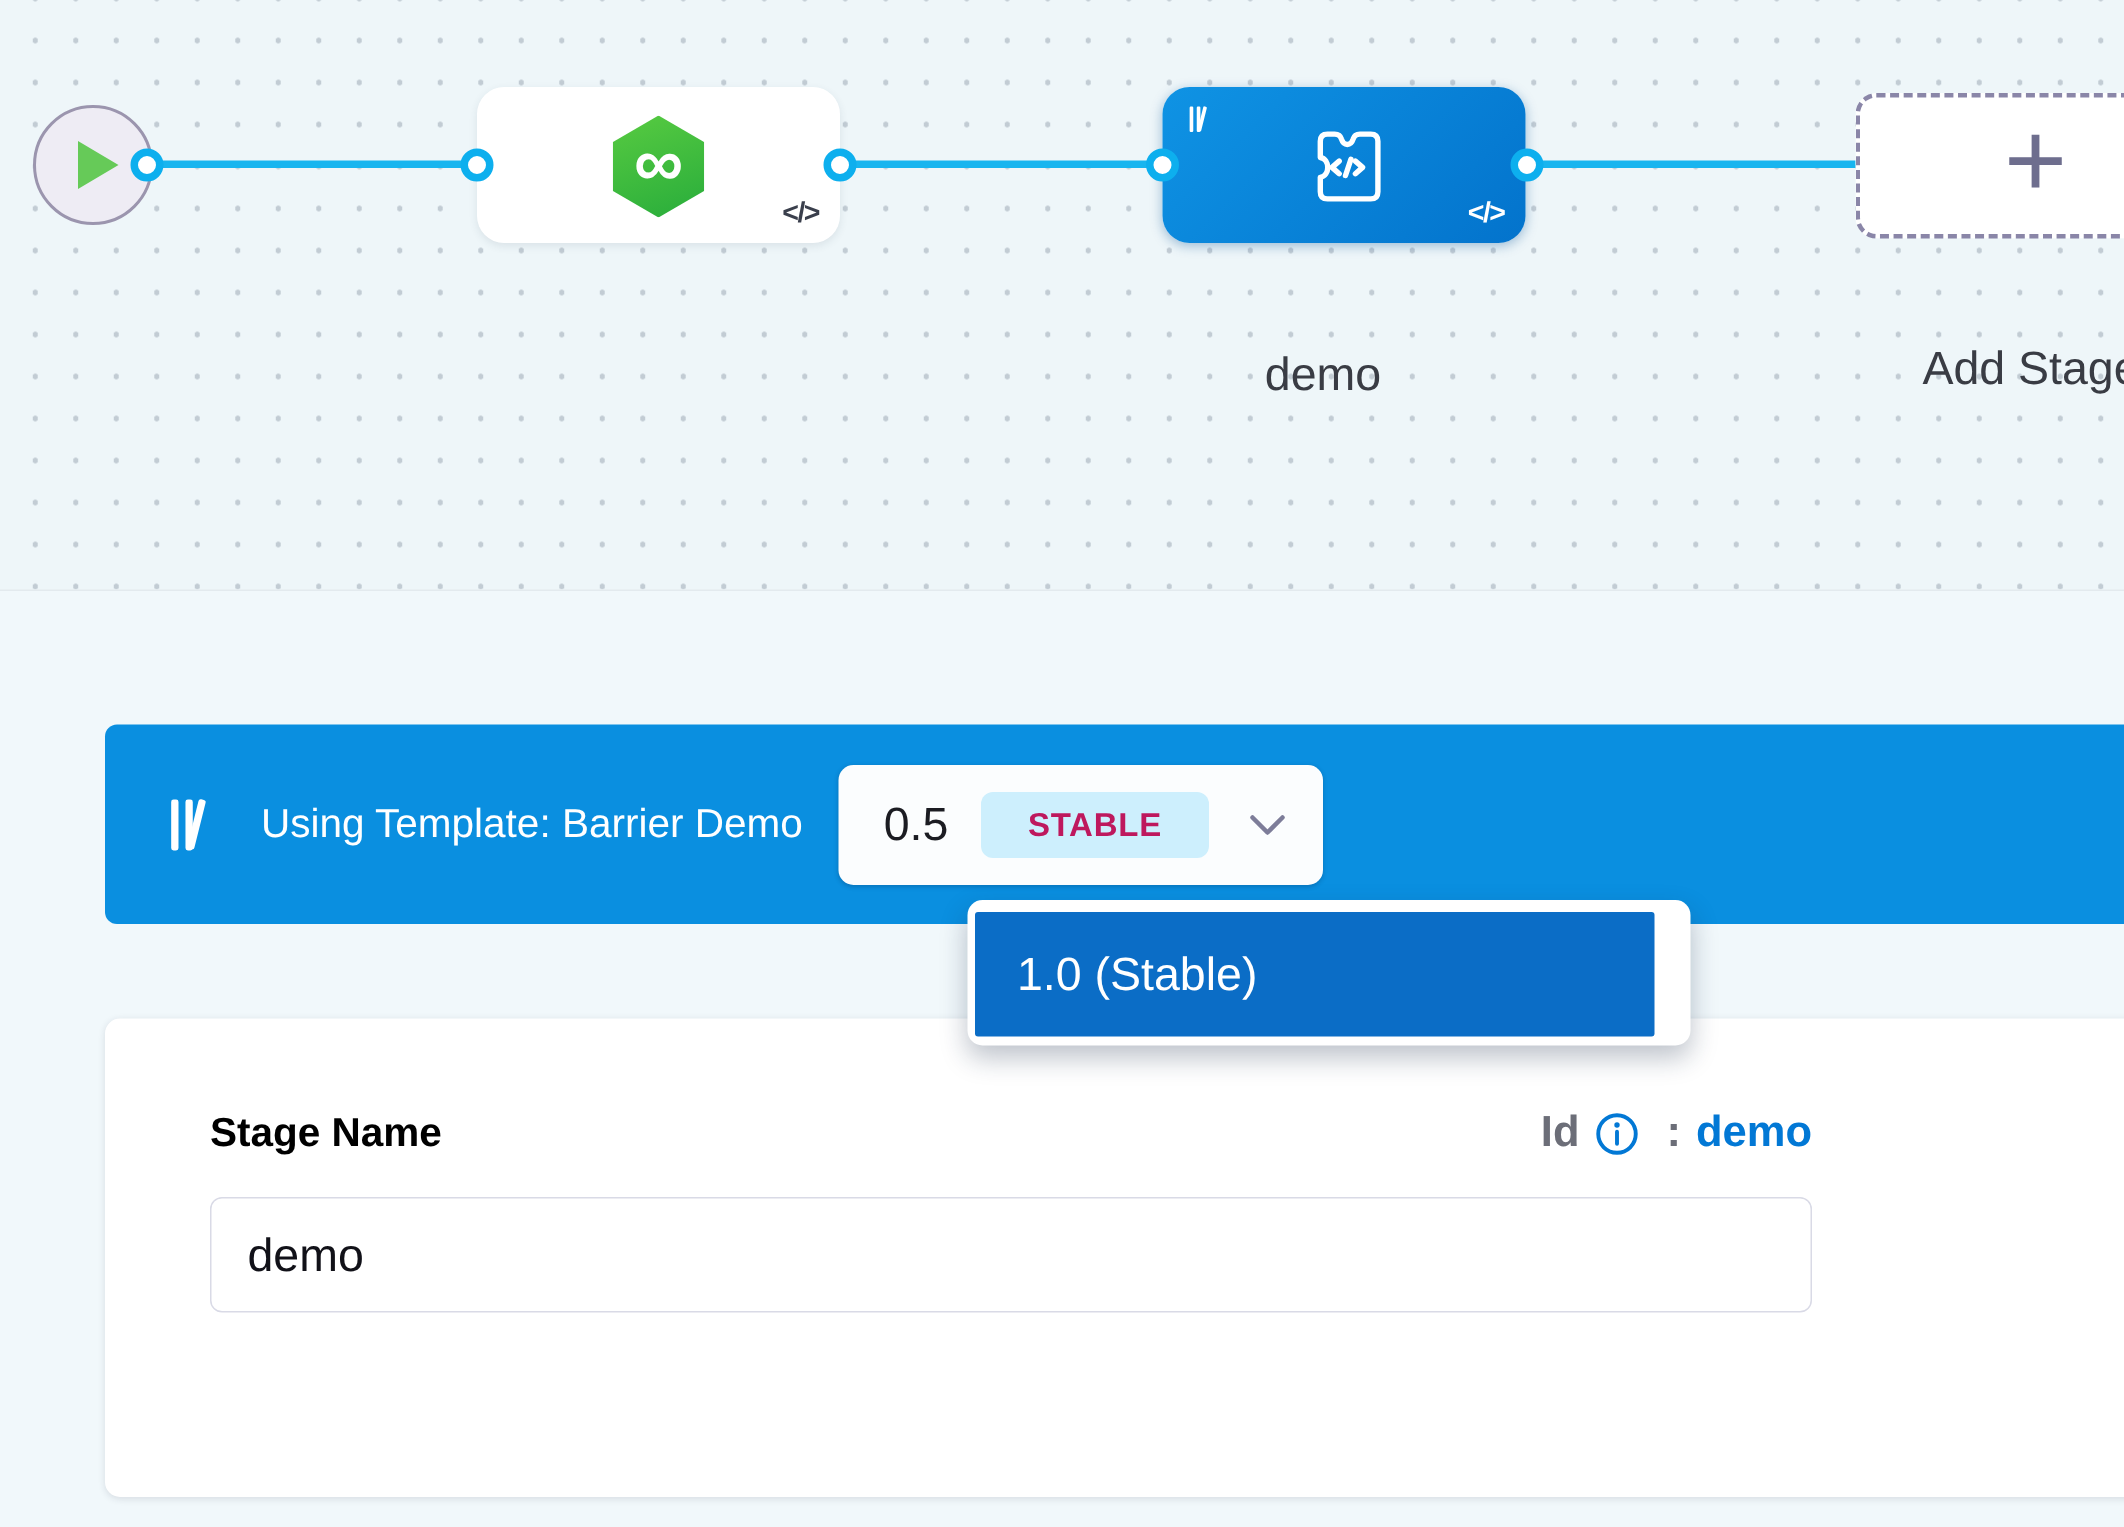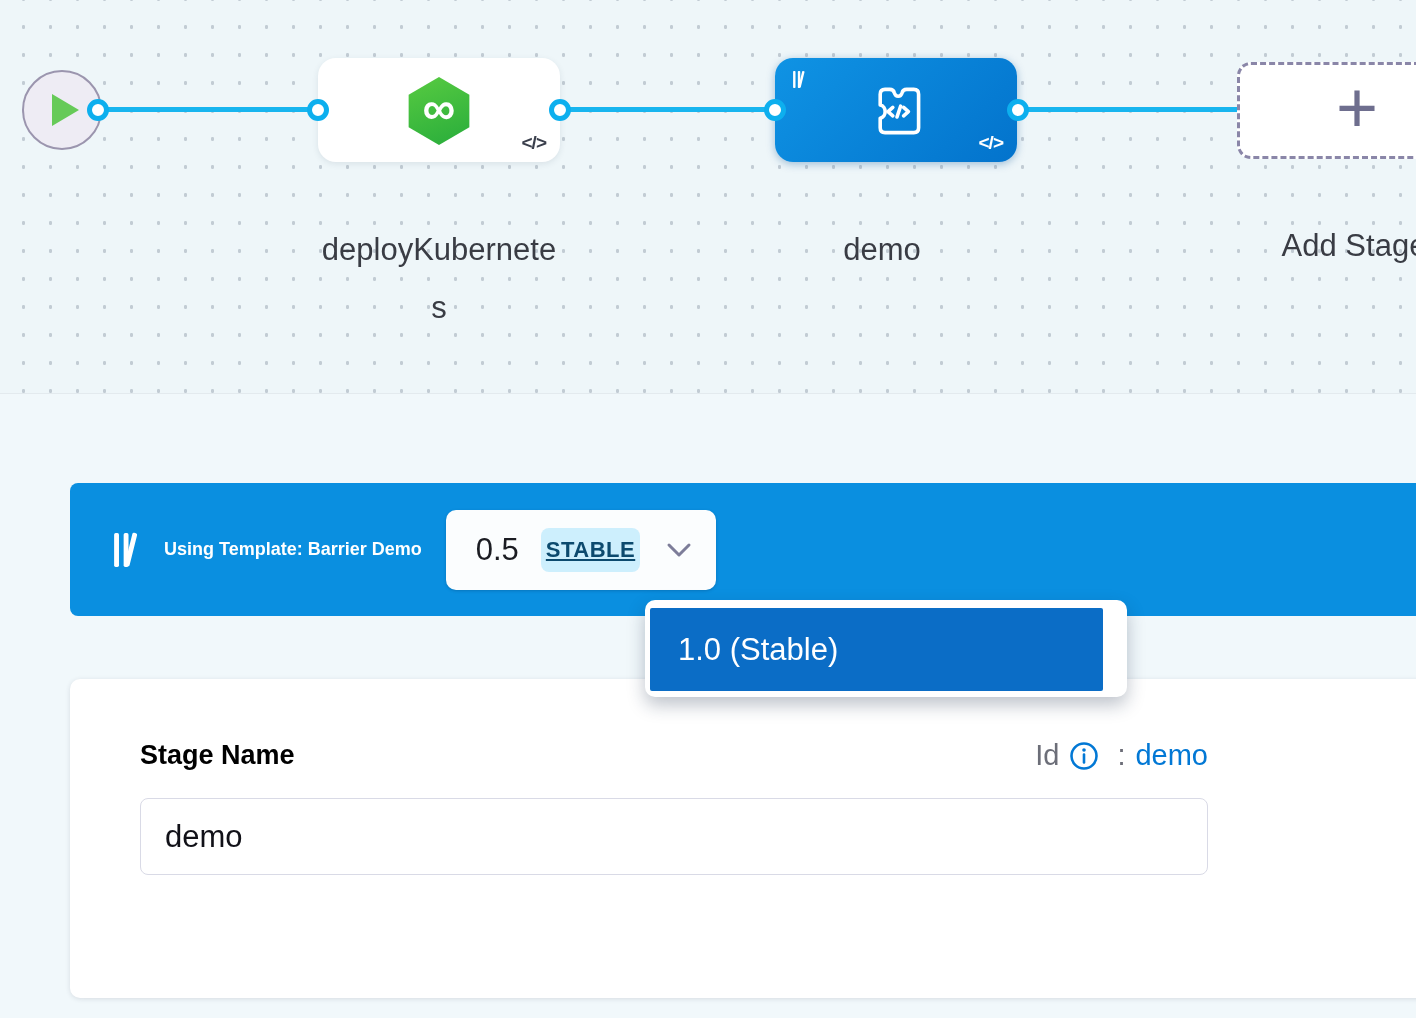--- a/index.html
+++ b/index.html
@@ -50,45 +50,45 @@
     display: flex; align-items: center; justify-content: center; }
   .plus-glyph { color: #6e6e8e; font-size: 72px; font-weight: 300; line-height: 1; margin-top: -8px; }
 
   .node-label { position: absolute; top: 221px; text-align: center; font-size: 31px;
     color: #393c44; line-height: 58px; word-break: break-all; z-index: 2; }
 
   
   .banner { position: absolute; left: 70px; right: 0; top: 483px; height: 133px;
     background: #0a8fe0; border-radius: 8px 0 0 8px; display: flex; align-items: center;
     padding-left: 42px; z-index: 3; }
-  .banner-label { color: #ffffff; font-size: 18px; font-weight: 700; margin-left: 16px; }
+  .banner-label { color: #ffffff; font-size: 27px; font-weight: 400; margin-left: 26px; }
 
   .version-btn { margin-left: 24px; height: 80px; background: #fbfdfe; border-radius: 10px;
     display: flex; align-items: center; padding: 0 24px 0 30px;
     box-shadow: 0 1px 3px rgba(0,40,80,0.25); cursor: pointer; }
   .version-num { font-size: 31px; color: #1b1c22; font-weight: 500; }
-  .version-badge { margin-left: 22px; background: #cdeffd; color: #0c4a6e; font-size: 22px;
-    font-weight: bold; letter-spacing: 0.5px; padding: 9px 5px; border-radius: 8px; text-decoration: underline; }
+  .version-badge { margin-left: 22px; background: #cdeffd; color: #be185d; font-size: 22px;
+    font-weight: bold; letter-spacing: 0.5px; padding: 9px 31px; border-radius: 8px; }
   .version-chevron { margin-left: 26px; display: flex; align-items: center; }
 
   
   .dropdown { position: absolute; left: 645px; top: 600px; width: 482px; height: 97px;
     background: #ffffff; border-radius: 10px; padding: 8px 24px 6px 5px;
     box-shadow: 0 8px 18px rgba(20,40,70,0.28); z-index: 6; }
   .dropdown-item { width: 100%; height: 100%; background: #0b6dc6; border-radius: 2px;
     display: flex; align-items: center; padding-left: 28px; color: #ffffff; font-size: 31px;
     cursor: pointer; }
 
   
   .card { position: absolute; left: 70px; right: -24px; top: 679px; height: 319px;
     background: #ffffff; border-radius: 10px; box-shadow: 0 1px 5px rgba(40,41,61,0.13);
     padding: 60px 0 0 70px; z-index: 2; }
   .form-row { width: 1068px; display: flex; justify-content: space-between; align-items: center; }
   .field-label { font-size: 27px; font-weight: 600; color: #000000; }
-  .id-group { display: flex; align-items: center; gap: 10px; font-size: 29px; }
+  .id-group { display: flex; align-items: center; gap: 10px; font-size: 29px; font-weight: bold; }
   .id-label { color: #6c6e78; }
   .id-colon { color: #6c6e78; margin-left: 8px; }
   .id-value { color: #0278d5; }
   .name-input { margin-top: 26px; width: 1068px; height: 77px; border: 1.5px solid #d9dae6;
     border-radius: 8px; font-size: 31px; color: #111118; padding-left: 24px; background: #fff;
     font-family: "Liberation Sans", "DejaVu Sans", sans-serif; outline: none; display: block; }
 </style>
 </head>
 <body>
 
@@ -133,21 +133,20 @@
     <div class="add-node">
       <span class="plus-glyph">+</span>
     </div>
 
     <div class="port" style="left:87px;"></div>
     <div class="port" style="left:307px;"></div>
     <div class="port" style="left:549px;"></div>
     <div class="port" style="left:764px;"></div>
     <div class="port" style="left:1007px;"></div>
 
-    <div class="node-label" style="left:319px;width:240px;">deployKubernetes</div>
     <div class="node-label" style="left:782px;width:200px;">demo</div>
     <div class="node-label" style="left:1234px;width:240px;top:217px;">Add Stage</div>
   </div>
 
   <div class="banner">
     <span style="display:flex;">
       <svg width="36" height="40" viewBox="0 0 34 36" fill="#ffffff">
         <rect x="2" y="2" width="4.6" height="32" rx="1.5"></rect>
         <rect x="11" y="2" width="4.6" height="32" rx="1.5"></rect>
         <rect x="19.5" y="2" width="4.6" height="32" rx="1.5" transform="rotate(14 21.8 2)"></rect>

